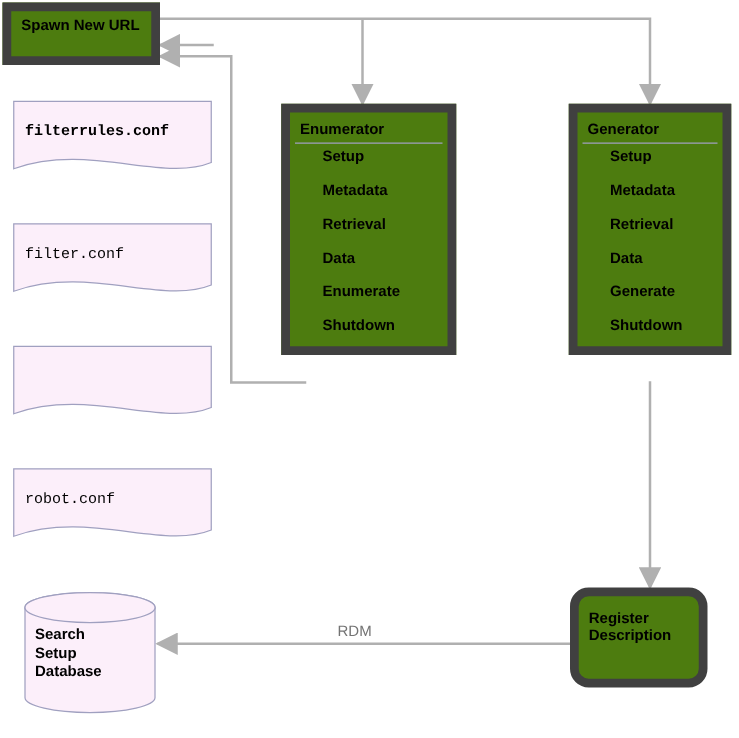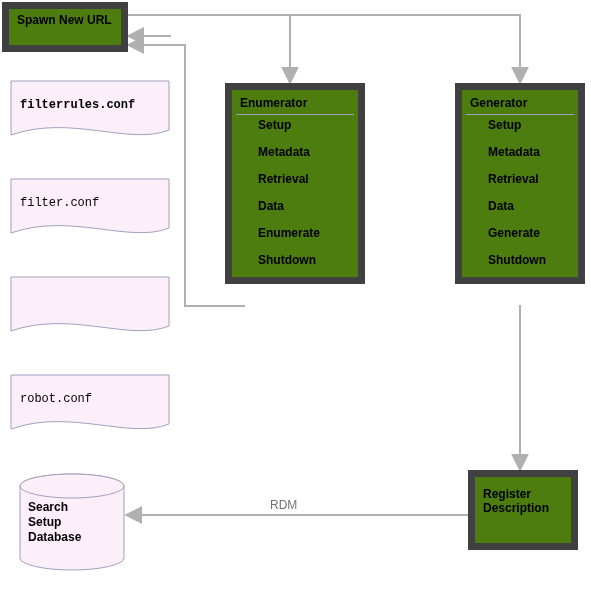--- a/index.html
+++ b/index.html
@@ -151,21 +151,21 @@
     </svg>
   </div>
 
   <div class="docnode" style="left:10px; top:374px; width:163px; height:65px;">
     <svg width="160" height="65" viewBox="0 0 160 65">
       <path d="M1 1 H159 V50 C120 66, 60 34, 1 55 Z" fill="#fceffa" stroke="#a0a0c0"></path>
     </svg>
     <div class="label">robot.conf</div>
   </div>
 
-  <div class="node" style="left:468px; top:470px; width:110px; height:80px; border-radius:0;">
+  <div class="node" style="left:456px; top:470px; width:110px; height:80px; border-radius:15px;">
     <div class="node-title" style="padding-bottom:0; padding-top:10px;">Register</div>
     <div class="node-title" style="padding-top:0;">Description</div>
   </div>
 
   <div class="cyl" style="left:18px; top:472px; width:108px; height:100px;">
     <svg width="108" height="100" viewBox="0 0 108 100">
       <ellipse cx="54" cy="14" rx="52" ry="12" fill="#fceffa" stroke="#a0a0c0"></ellipse>
       <path d="M2 14 V86 A52 12 0 0 0 106 86 V14" fill="#fceffa" stroke="#a0a0c0"></path>
       <ellipse cx="54" cy="14" rx="52" ry="12" fill="#fceffa" stroke="#a0a0c0"></ellipse>
     </svg>

